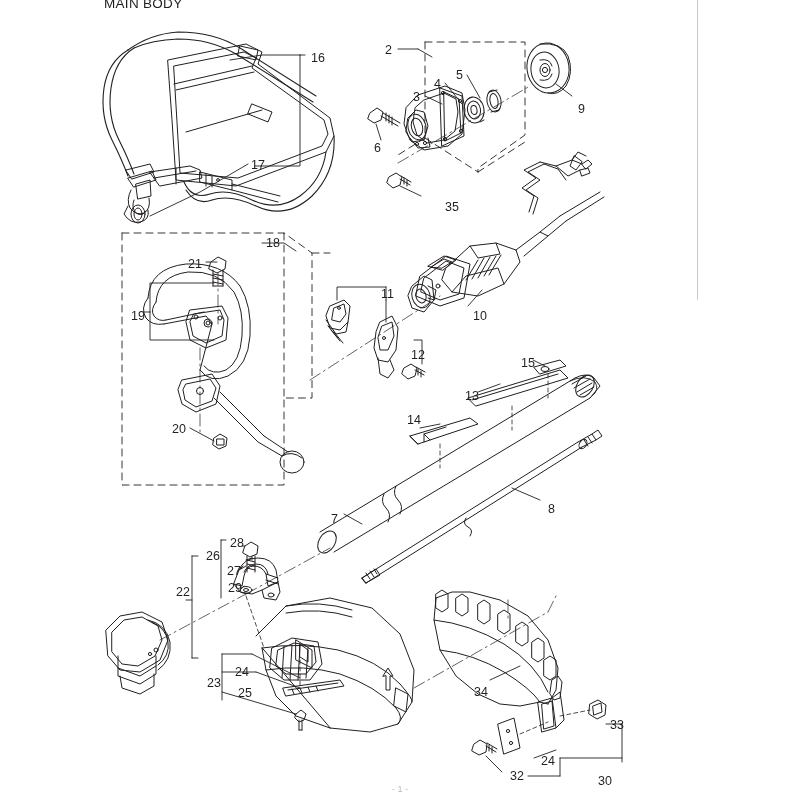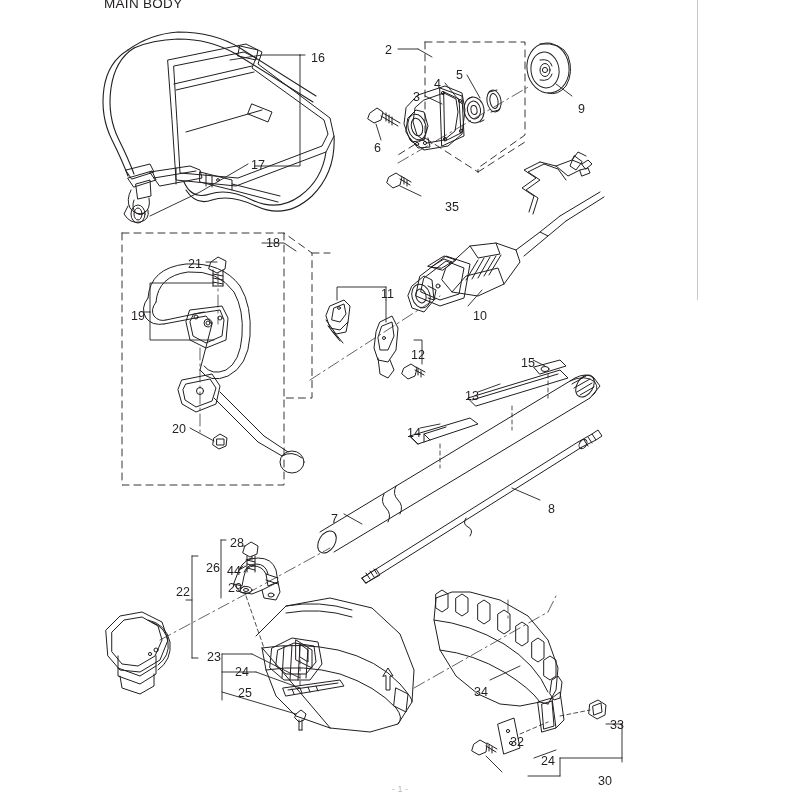--- a/index.html
+++ b/index.html
@@ -420,32 +420,32 @@
       <div class="lbl" style="left: 424px; top: 201px; margin-left: 21px;">35</div>
       <div class="lbl" style="left: 266px; top: 237px;">18</div>
       <div class="lbl" style="left: 188px; top: 258px;">21</div>
       <div class="lbl" style="left: 131px; top: 310px;">19</div>
       <div class="lbl" style="left: 172px; top: 423px;">20</div>
       <div class="lbl" style="left: 381px; top: 288px;">11</div>
       <div class="lbl" style="left: 411px; top: 349px;">12</div>
       <div class="lbl" style="left: 473px; top: 310px;">10</div>
       <div class="lbl" style="left: 521px; top: 357px;">15</div>
       <div class="lbl" style="left: 465px; top: 390px;">13</div>
-      <div class="lbl" style="left: 407px; top: 427px; text-align: right;">14</div>
+      <div class="lbl" style="left: 407px; top: 414px; text-align: right;">14</div>
       <div class="lbl" style="left: 331px; top: 513px;">7</div>
       <div class="lbl" style="left: 548px; top: 503px;">8</div>
       <div class="lbl" style="left: 230px; top: 537px;">28</div>
-      <div class="lbl" style="left: 206px; top: 550px; margin-top: 12px;">26</div>
-      <div class="lbl" style="left: 227px; top: 565px;">44</div>
+      <div class="lbl" style="left: 206px; top: 550px;">26</div>
+      <div class="lbl" style="left: 227px; top: 565px;">27</div>
       <div class="lbl" style="left: 176px; top: 586px;">22</div>
       <div class="lbl" style="left: 228px; top: 582px;">29</div>
-      <div class="lbl" style="left: 207px; top: 651px;">23</div>
+      <div class="lbl" style="left: 207px; top: 677px;">23</div>
       <div class="lbl" style="left: 235px; top: 666px;">24</div>
       <div class="lbl" style="left: 238px; top: 687px;">25</div>
       <div class="lbl" style="left: 474px; top: 686px;">34</div>
       <div class="lbl" style="left: 610px; top: 719px;">33</div>
       <div class="lbl" style="left: 541px; top: 755px;">24</div>
-      <div class="lbl" style="left: 510px; top: 736px;">32</div>
+      <div class="lbl" style="left: 510px; top: 770px;">32</div>
       <div class="lbl" style="left: 598px; top: 763px; margin-top: 12px;">30</div>
     </div>
 
   <div id="pagenum">- 1 -</div>
 </div>
 
 </body></html>

